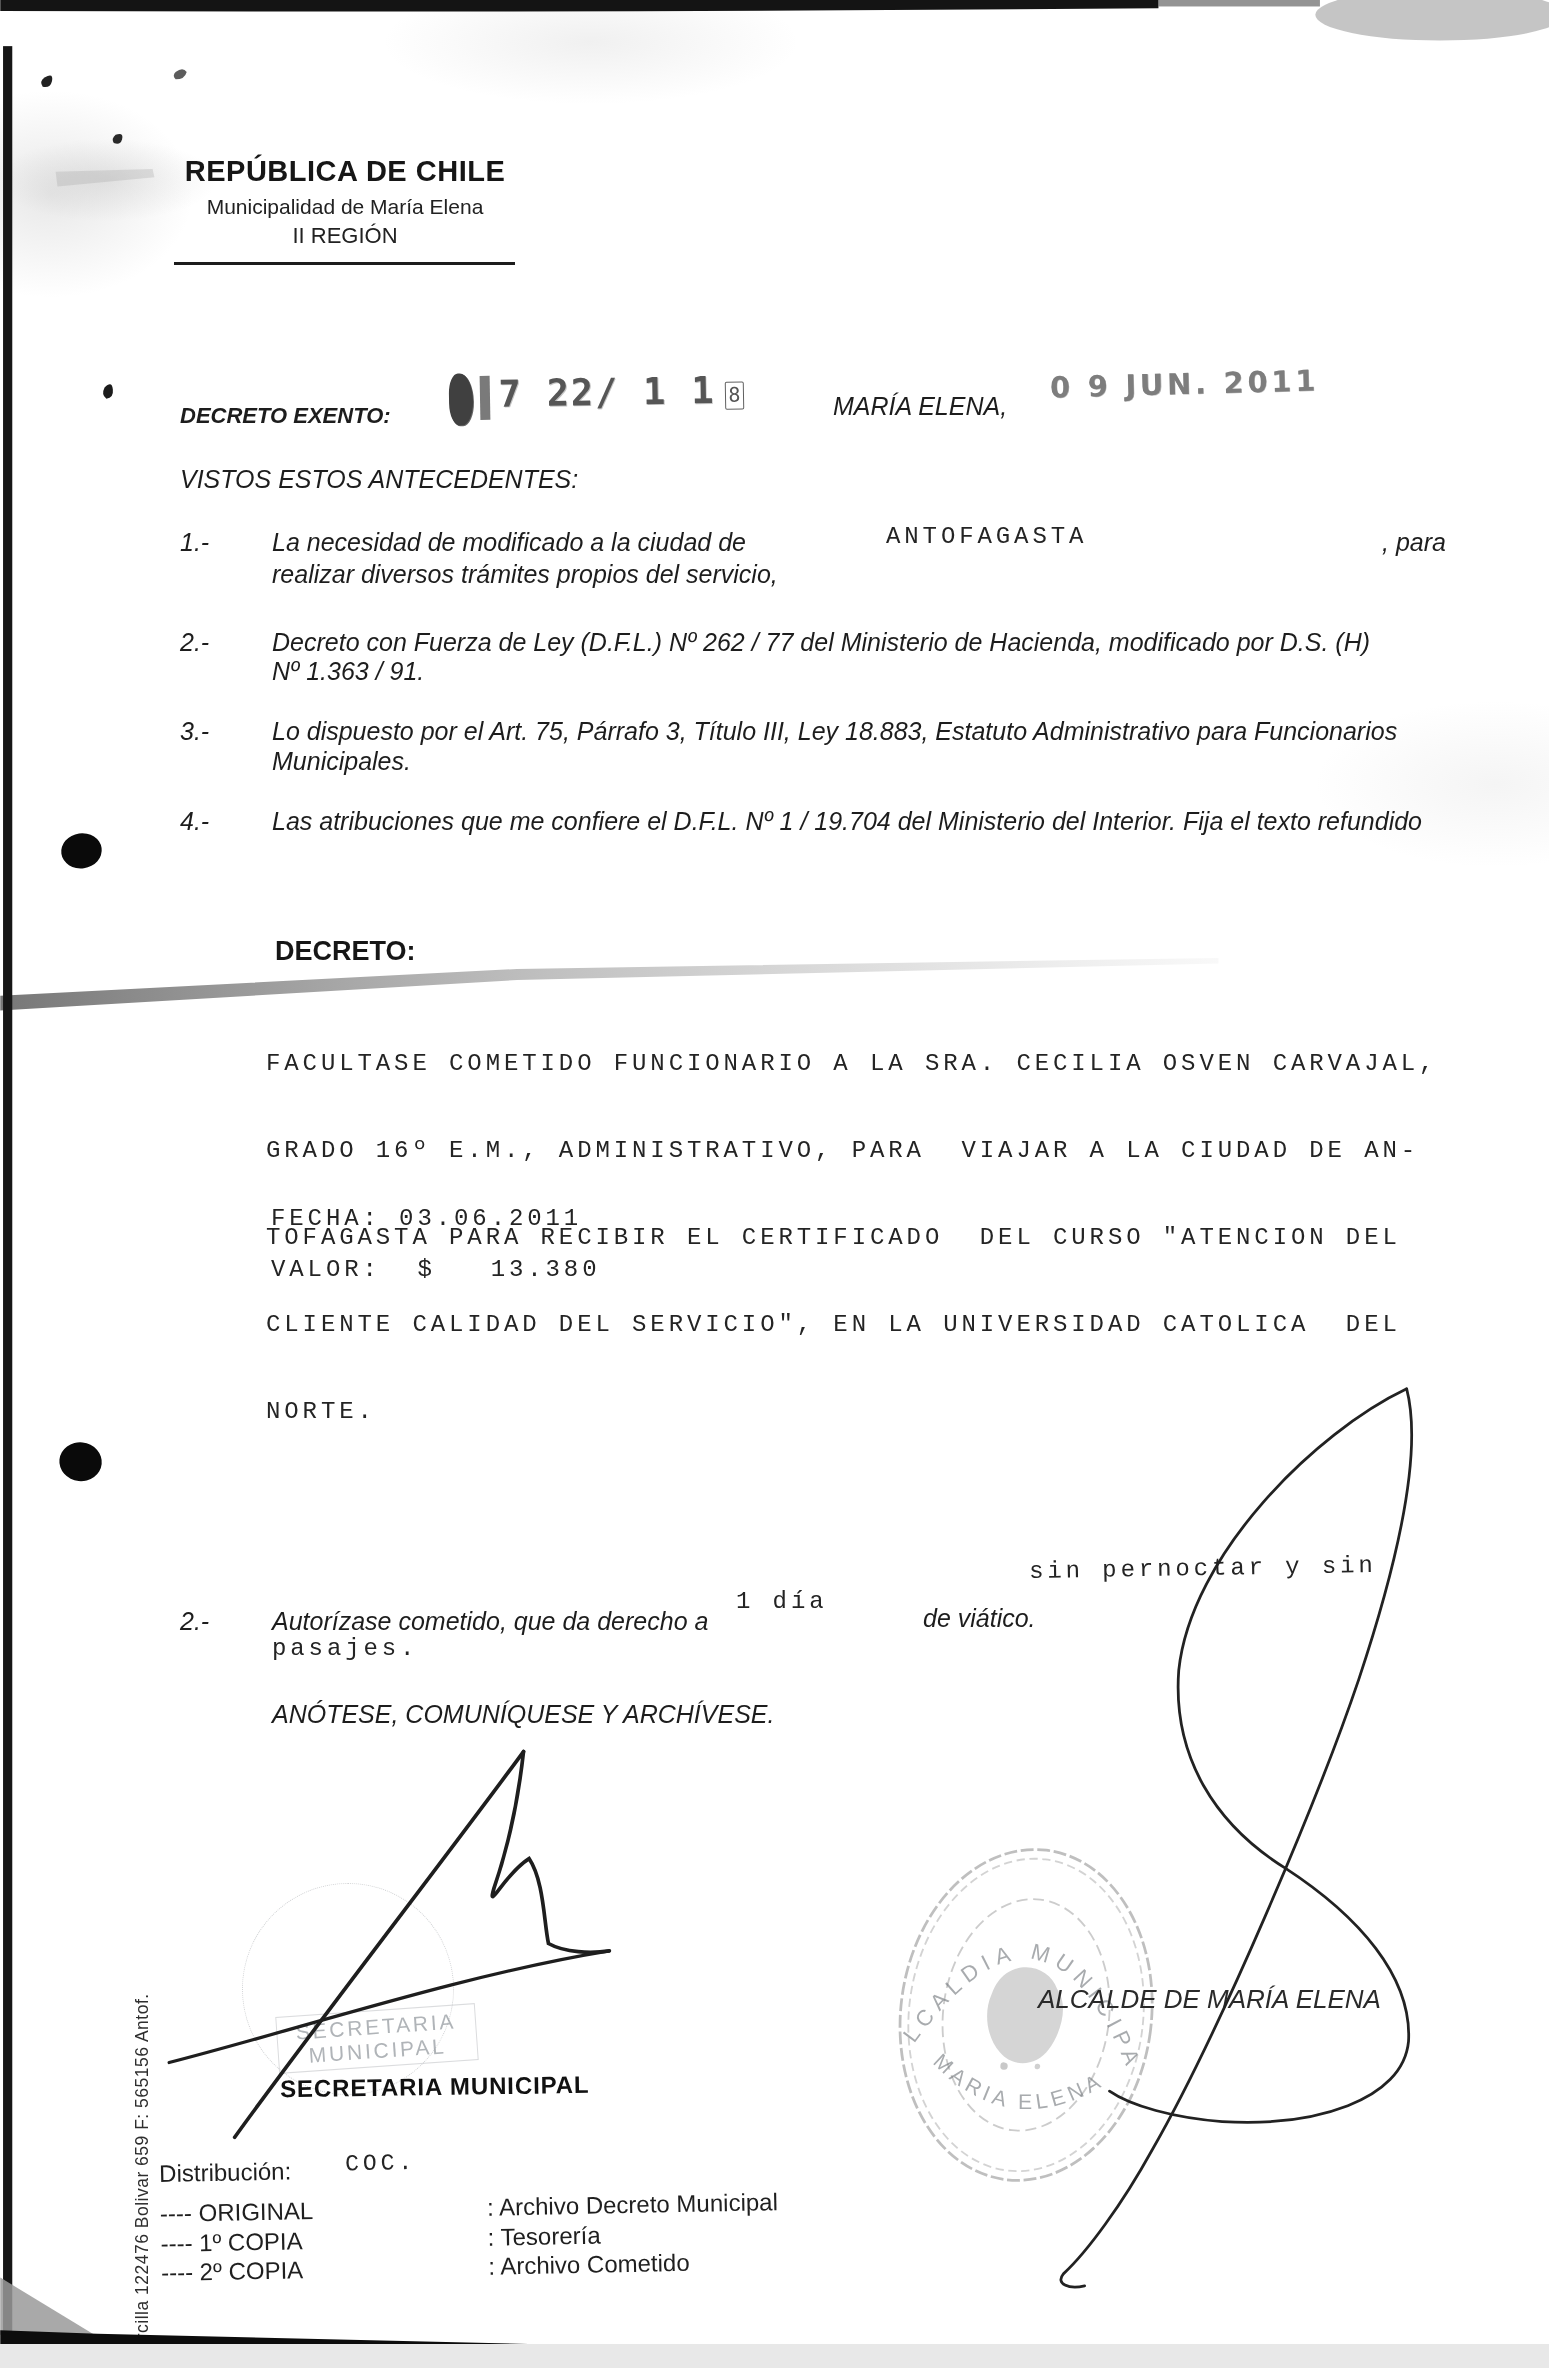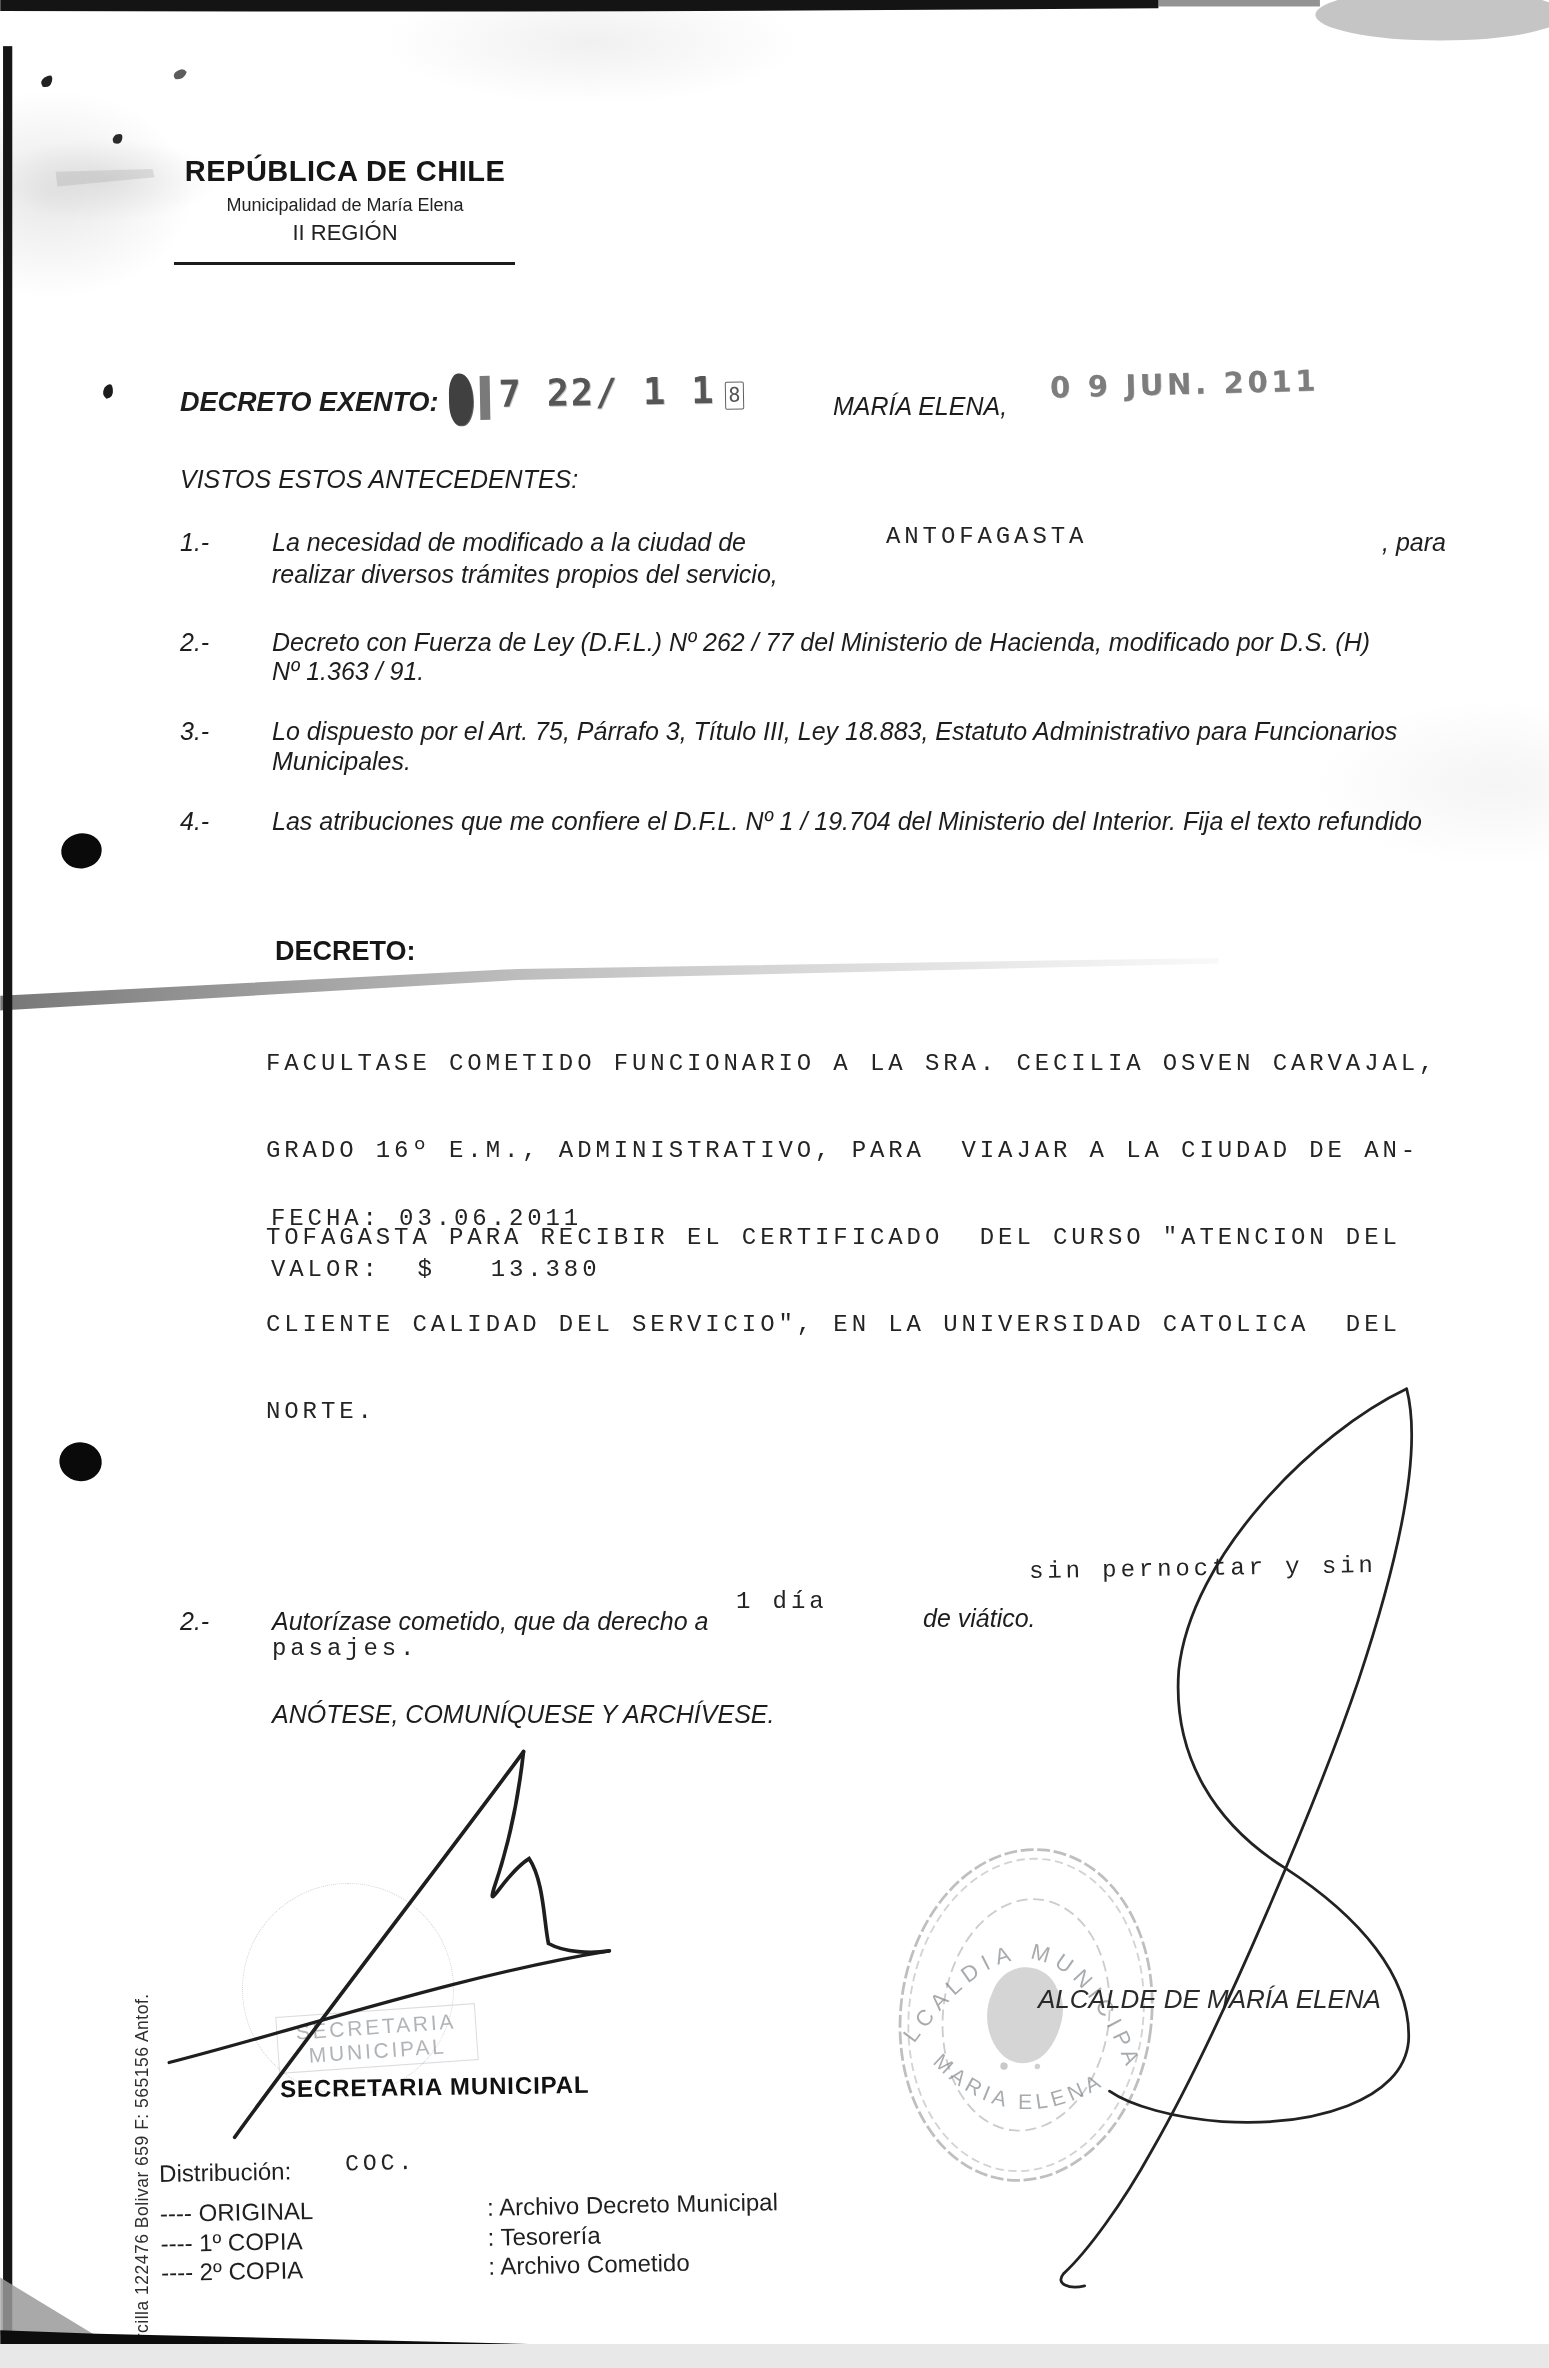--- a/index.html
+++ b/index.html
@@ -12,21 +12,21 @@
       radial-gradient(277px 83px at 591px 42px, rgba(150,150,150,.14), rgba(150,150,150,0) 75%),
       radial-gradient(240px 111px at 1495px 784px, rgba(170,170,170,.12), rgba(170,170,170,0) 75%);
     font-family:"Liberation Sans",sans-serif;color:#1e1e1e;
   }
   .abs{position:absolute;}
   .it{font-family:"Liberation Sans",sans-serif;font-style:italic;font-size:25px;line-height:1.05;color:#1d1d1d;white-space:pre;}
   .bold{font-weight:bold;}
   .typed{font-family:"Liberation Mono","DejaVu Sans Mono",monospace;font-size:24px;letter-spacing:3.9px;color:#242424;white-space:pre;line-height:29px;}
   .lh{ text-align:center;width:362px;left:164px;}
   .lh1{font-size:29px;font-weight:bold;letter-spacing:0.5px;color:#161616;}
-  .lh2{font-size:18px;margin-top:6.5px;color:#222;}
+  .lh2{font-size:21px;margin-top:6.5px;color:#222;}
   .lh3{font-size:22px;margin-top:4.6px;color:#222;}
   .lh-underline{left:174px;top:262px;width:341px;height:2.8px;background:#1c1c1c;}
   .stampnum{left:449px;top:371px;display:flex;align-items:flex-start;transform:rotate(-1deg);}
   .stampnum .blob{width:24px;height:52px;background:#404040;border-radius:42% 58% 50% 46%;box-shadow:0.9px 0.9px 0 #666;}
   .stampnum .bar{width:10px;height:44px;background:#7a7a7a;margin-left:6.5px;margin-top:2.8px;}
   .stampnum .digits{font-family:"DejaVu Sans Mono",monospace;font-weight:bold;font-size:37px;letter-spacing:1.8px;color:#565656;margin-left:9.2px;white-space:pre;text-shadow:0.9px 0.9px 0 rgba(90,90,90,.35);}
   .stampnum .suffix{font-family:"DejaVu Sans Mono",monospace;font-size:20px;color:#555;border:1.8px solid #606060;border-radius:1.8px;padding:0 2.8px 1.8px;margin-left:9.2px;transform:translateY(13px);}
   .datestamp{left:1050px;top:367px;font-family:"DejaVu Sans",sans-serif;font-weight:bold;font-size:29px;letter-spacing:3.7px;color:#7d7d7d;transform:rotate(-1.5deg);text-shadow:0.5px 0.5px 0 rgba(140,140,140,.6);white-space:pre;}
   .sec-stamp{left:242px;top:1883px;width:210px;height:210px;border:1.8px dotted rgba(135,140,145,.38);border-radius:50%;}
   .sec-stamp-text{left:277px;top:2010px;width:194px;text-align:center;transform:rotate(-4deg);color:rgba(112,118,125,.55);font-size:21px;letter-spacing:2.8px;border:0.9px solid rgba(125,130,135,.28);padding:3.7px 1.8px;}
@@ -41,21 +41,21 @@
 
 <div id="canvas">
 
   <div class="abs lh" style="top:155px;">
     <div class="lh1">REPÚBLICA DE CHILE</div>
     <div class="lh2">Municipalidad de María Elena</div>
     <div class="lh3">II REGIÓN</div>
   </div>
   <div class="abs lh-underline"></div>
 
-  <div class="abs it bold" style="left:180px;top:388px;font-size:27px;">DECRETO EXENTO:</div>
+  <div class="abs it bold" style="left:180px;top:404px;font-size:22px;">DECRETO EXENTO:</div>
   <div class="abs stampnum">
     <div class="blob"></div>
     <div class="bar"></div>
     <div class="digits">7 22/ 1 1</div>
     <div class="suffix">8</div>
   </div>
   <div class="abs it" style="left:833px;top:393px;">MARÍA ELENA,</div>
   <div class="abs datestamp">0 9 JUN. 2011</div>
 
   <div class="abs it" style="left:180px;top:466px;">VISTOS ESTOS ANTECEDENTES:</div>

